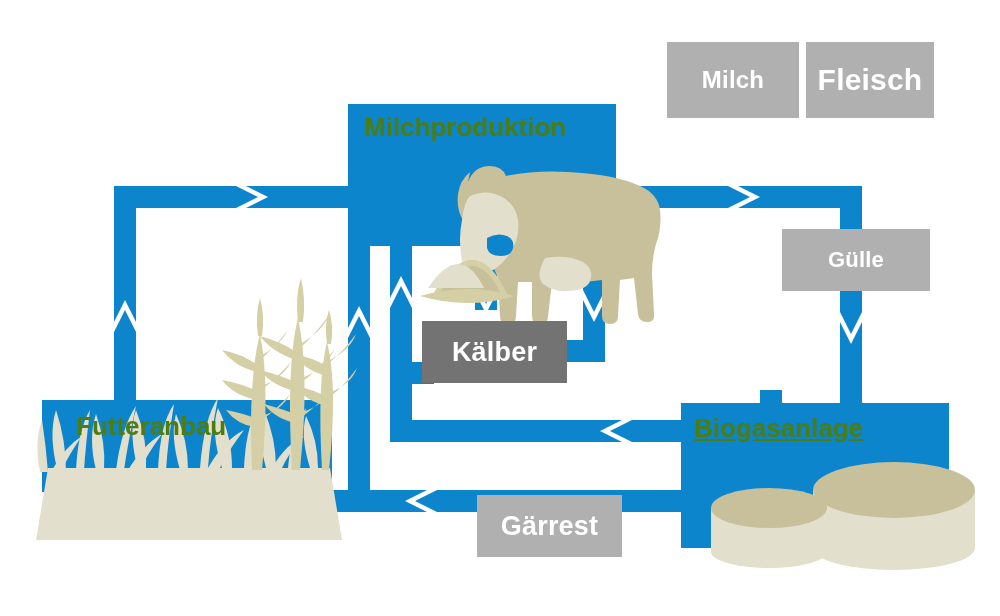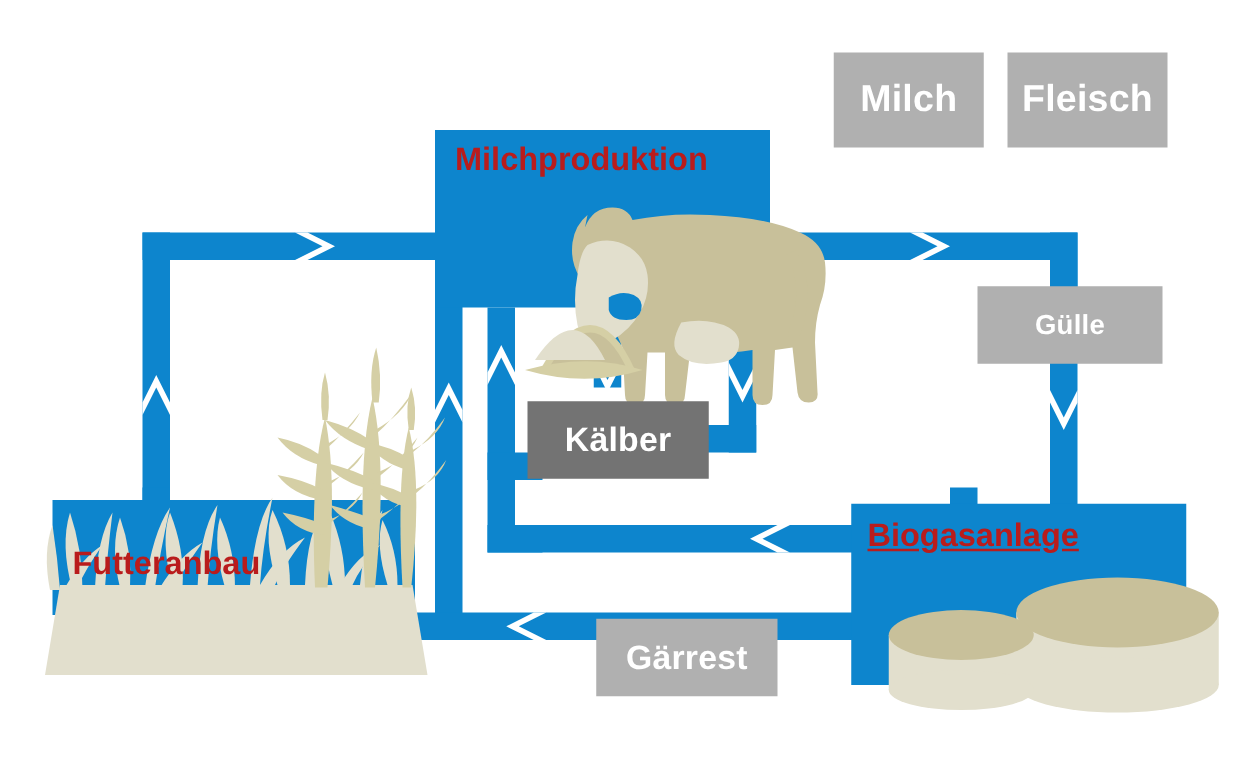--- a/index.html
+++ b/index.html
@@ -1,21 +1,21 @@
 <!DOCTYPE html>
 <html><head>
 <meta charset="utf-8">
 <style>
   html,body{margin:0;padding:0;background:#ffffff;}
   body{width:1000px;height:616px;overflow:hidden;
        font-family:"Liberation Sans",sans-serif;}
   #stage{position:relative;width:1000px;height:616px;background:#fff;}
   svg.layer{position:absolute;left:0;top:0;width:1000px;height:616px;}
   .node-label{
-    position:absolute;color:#b91c1c;font-weight:bold;
+    position:absolute;color:#4d7c0f;font-weight:bold;
     font-family:"Liberation Sans",sans-serif;
     white-space:nowrap;pointer-events:none;
   }
   .chip{
     position:absolute;display:flex;align-items:center;justify-content:center;
     color:#ffffff;font-weight:bold;font-family:"Liberation Sans",sans-serif;
     letter-spacing:.2px;
   }
 </style>
 </head>
@@ -183,27 +183,27 @@
       </g>
 
       <g>
         <rect x="711" y="508" width="116" height="44" fill="#e2dfcd"></rect>
         <ellipse cx="769" cy="552" rx="58" ry="16" fill="#e2dfcd"></ellipse>
         <ellipse cx="769" cy="508" rx="58" ry="20" fill="#c8c09a"></ellipse>
       </g>
     </g>
   </svg>
 
-  <div class="node-label" style="left:58px;top:411px;font-size:26px;margin-top:24px;">Futteranbau</div>
+  <div class="node-label" style="left:76px;top:411px;font-size:26px;">Futteranbau</div>
 
   <div class="node-label" style="left:364px;top:112px;font-size:26px;">Milchproduktion</div>
 
   <div class="node-label" style="left:694px;top:413px;font-size:26px;text-decoration:underline;">Biogasanlage</div>
 
-  <div class="chip" style="left:667px;top:42px;width:120px;height:76px;background:#b0b0b0;font-size:30px;">
+  <div class="chip" style="left:667px;top:42px;width:132px;height:76px;background:#b0b0b0;font-size:24px;">
     <span>Milch</span>
   </div>
 
   <div class="chip" style="left:806px;top:42px;width:128px;height:76px;background:#b0b0b0;font-size:30px;text-align:right;">
     <span>Fleisch</span>
   </div>
 
   <div class="chip" style="left:782px;top:229px;width:148px;height:62px;background:#b0b0b0;font-size:22px;">
     <span>Gülle</span>
   </div>

